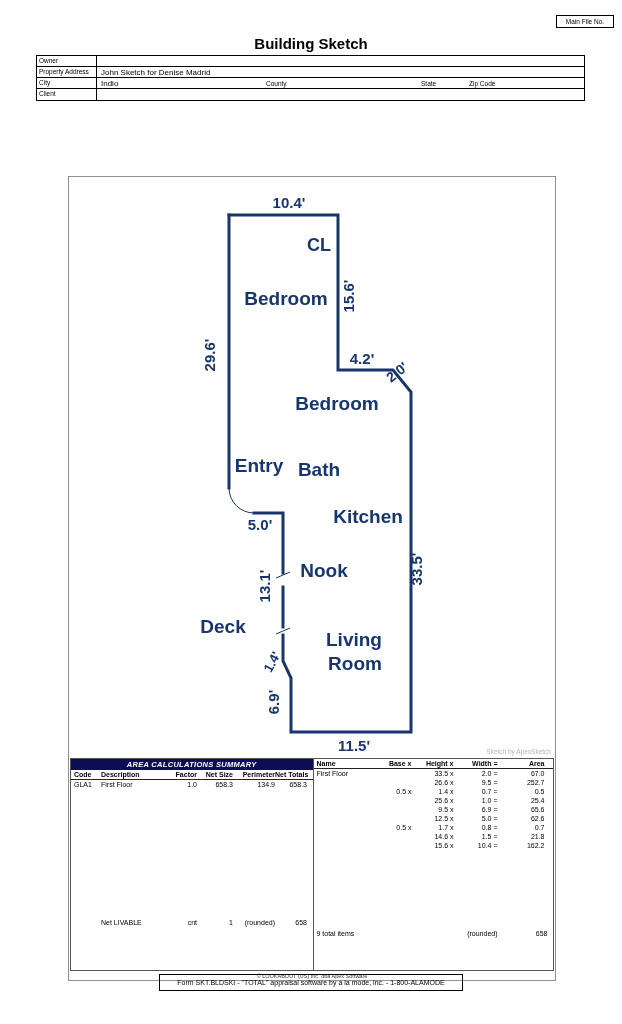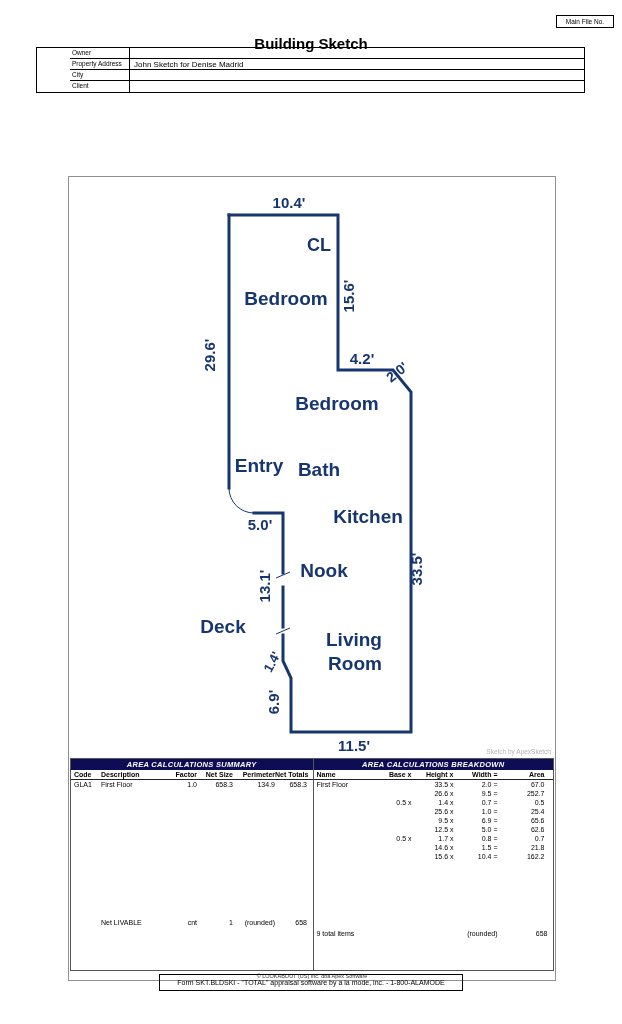--- a/index.html
+++ b/index.html
@@ -10,21 +10,21 @@
   }
   .main-file-box {
     position:absolute; left:556px; top:15px; width:58px; height:13px;
     border:1px solid #000; font-size:6.5px; line-height:11px; text-align:center;
   }
   .title {
     position:absolute; left:0; top:35px; width:622px; text-align:center;
     font-size:15px; font-weight:bold;
   }
   .form-table {
-    position:absolute; left:36px; top:47px; width:549px; border:1.5px solid #000;padding-left:33px;
+    position:absolute; left:36px; top:55px; width:549px; border:1.5px solid #000;
   }
   .frow { position:relative; display:flex; height:11px; border-bottom:1px solid #000; }
   .frow:last-child { border-bottom:none; }
   .flabel {
     width:60px; border-right:1px solid #000; font-size:6.5px; padding:1px 0 0 2px;
     white-space:nowrap; overflow:hidden;
   }
   .fvalue { position:relative; flex:1; font-size:8px; }
   .fvalue .val { position:absolute; left:4px; top:1px; }
   .sublabel { position:absolute; top:2px; font-size:6.5px; }
@@ -86,20 +86,26 @@
       </div>
     </div>
     <div class="frow">
       <div class="flabel">Property Address</div>
       <div class="fvalue">
         <span class="val">John Sketch for Denise Madrid</span>
       </div>
     </div>
     <div class="frow">
       <div class="flabel">City</div>
+      <div class="fvalue">
+        <span class="val">Indio</span>
+        <span class="sublabel sub-county">County</span>
+        <span class="sublabel sub-state">State</span>
+        <span class="sublabel sub-zip">Zip Code</span>
+      </div>
     </div>
     <div class="frow">
       <div class="flabel">Client</div>
       <div class="fvalue">
         <span class="val"></span>
       </div>
     </div>
   </div>
 
   <div class="sketch-area">
@@ -167,21 +173,20 @@
           <span class="s1"></span>
           <span class="s2">Net LIVABLE</span>
           <span class="s3">cnt</span>
           <span class="s4">1</span>
           <span class="s5">(rounded)</span>
           <span class="s6">658</span>
         </div>
       </div>
 
       <div class="panel right">
-        <div class="panel-title">AREA CALCULATIONS BREAKDOWN</div>
         <div class="brow col-head">
           <span class="n1">Name</span>
           <span class="n2">Base x</span>
           <span class="n3">Height x</span>
           <span class="n4">Width =</span>
           <span class="n5">Area</span>
         </div>
         <div class="brow">
           <span class="n1">First Floor</span>
           <span class="n2"></span>

